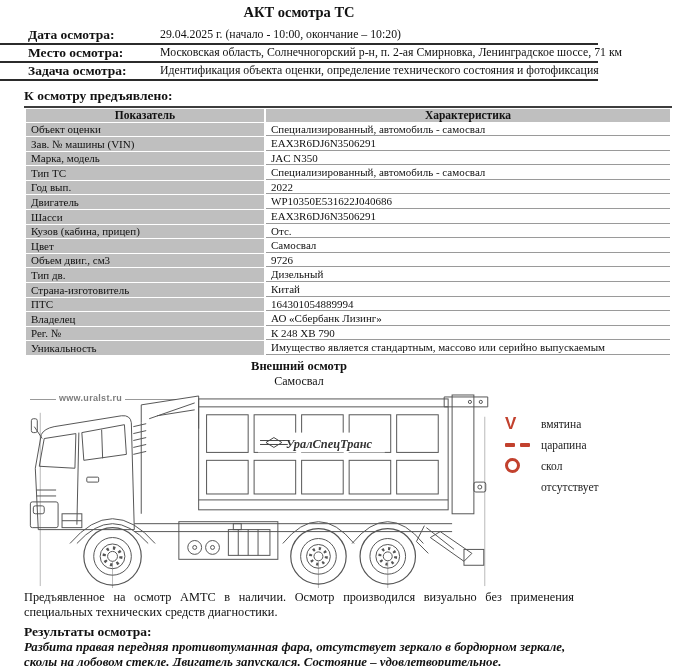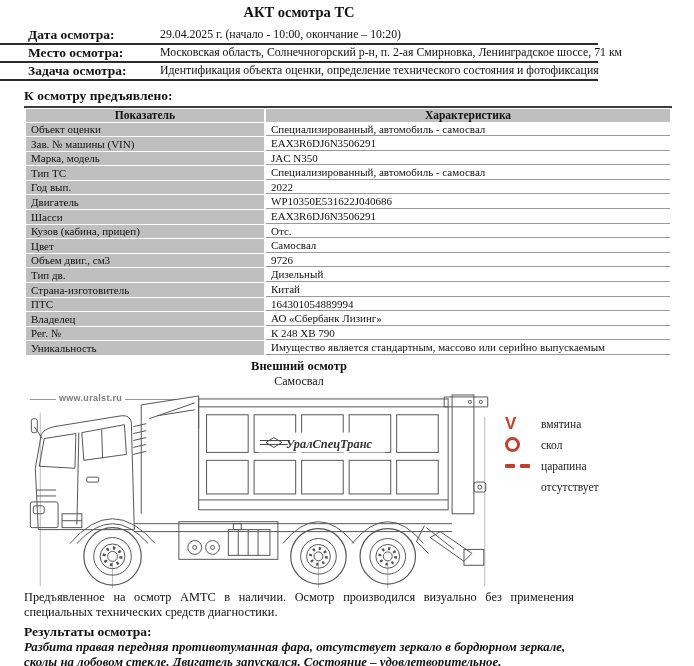--- a/index.html
+++ b/index.html
@@ -244,32 +244,32 @@
 
     <div class="legend">
       <div class="legend-row">
         <span class="legend-sym">
             <span class="sym-v">V</span>
           </span>
         <span class="legend-label">вмятина</span>
       </div>
       <div class="legend-row">
         <span class="legend-sym">
-            <span class="sym-ring"></span>
-          </span>
-        <span class="legend-label">скол</span>
-      </div>
-      <div class="legend-row">
-        <span class="legend-sym">
             <span class="sym-dash"></span>
             <span class="sym-dash"></span>
           </span>
         <span class="legend-label">царапина</span>
       </div>
       <div class="legend-row">
+        <span class="legend-sym">
+            <span class="sym-ring"></span>
+          </span>
+        <span class="legend-label">скол</span>
+      </div>
+      <div class="legend-row">
         <span class="legend-sym"></span>
         <span class="legend-label">отсутствует</span>
       </div>
     </div>
   </div>
 
   <p class="presence">Предъявленное на осмотр АМТС в наличии. Осмотр производился визуально без применения специальных технических средств диагностики.</p>
 
   <div class="results-heading">Результаты осмотра:</div>
   <p class="results">Разбита правая передняя противотуманная фара, отсутствует зеркало в бордюрном зеркале, сколы на лобовом стекле. Двигатель запускался. Состояние – удовлетворительное.</p>

